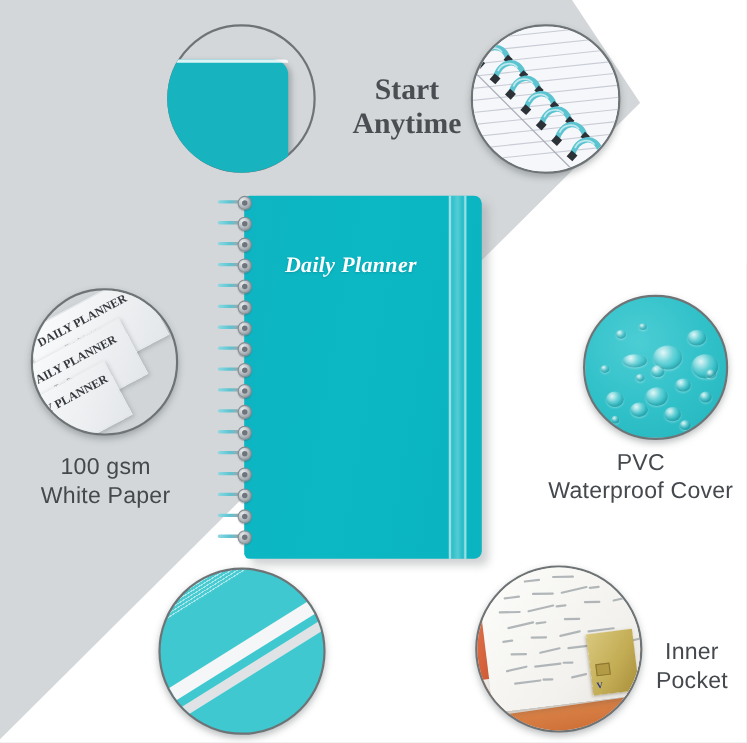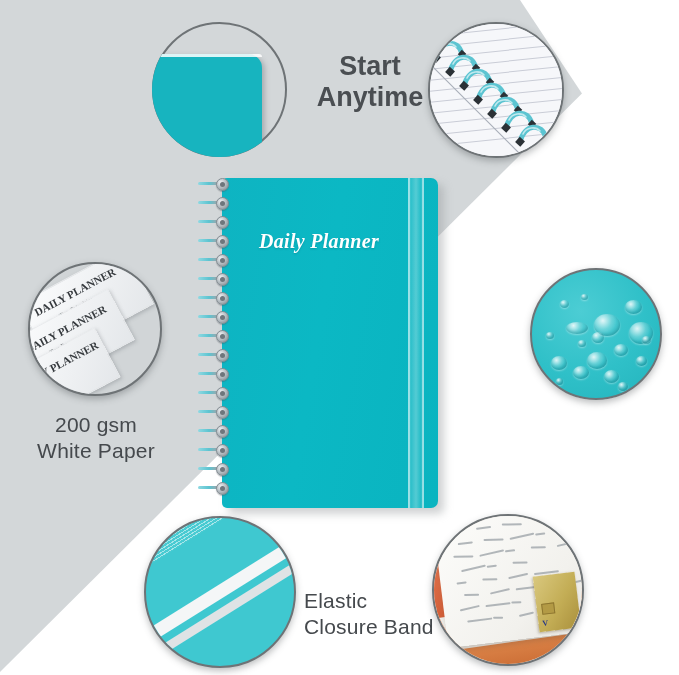--- a/index.html
+++ b/index.html
@@ -335,21 +335,21 @@
       <div class="ring-wire" style="top: 310px;"></div>
       <div class="ring-eye" style="top: 306px;"></div>
     </div>
 
   <div class="circle" id="round-corner-circle"></div>
   <div id="round-corner-clip">
     <div class="corner-swatch"></div>
     <div class="corner-swatch-hl"></div>
   </div>
 
-  <div class="headline" style="left:300px; top:51px; width:140px;">Start
+  <div class="headline" style="left:300px; top:66px; width:140px;font-family:Liberation Serif, serif;">Start
 Anytime</div>
 
   <div class="circle shadowed" id="twinwire-circle">
     <div class="tw-paper"></div>
     <div id="tw-lines">
         <div class="tw-line" style="top: 5px; transform: rotate(-6deg);"></div>
         <div class="tw-line" style="top: 16px; transform: rotate(-6deg);"></div>
         <div class="tw-line" style="top: 27px; transform: rotate(-6deg);"></div>
         <div class="tw-line" style="top: 38px; transform: rotate(-6deg);"></div>
         <div class="tw-line" style="top: 49px; transform: rotate(-6deg);"></div>
@@ -409,21 +409,21 @@
     </div>
     <div class="sheet" style="left:-16px; top:48px; width:112px; height:56px; transform:rotate(-28deg);">
       <div class="sheet-text" style="left:12px; top:9px; font-size:11px;">DAILY PLANNER</div>
       <div class="sheet-sub" style="left:32px; top:25px; font-size:7px;">Top Pr</div>
     </div>
     <div class="sheet" style="left:-26px; top:86px; width:108px; height:54px; transform:rotate(-28deg);">
       <div class="sheet-text" style="left:14px; top:9px; font-size:11px;">DAILY PLANNER</div>
       <div class="sheet-sub" style="left:34px; top:25px; font-size:7px;">ist</div>
     </div>
   </div>
-  <div class="label center" style="left:20px; top:412px; width:152px;">200 gsm
+  <div class="label center" style="left:20px; top:412px; width:152px;">100 gsm
 White Paper</div>
 
   <div class="circle shadowed" id="pvc-circle">
     <div id="droplets">
         <div class="droplet" style="left: 62px; top: 44px; width: 26px; height: 22px;"></div>
         <div class="droplet" style="left: 93px; top: 30px; width: 17px; height: 14px;"></div>
         <div class="droplet" style="left: 34px; top: 52px; width: 22px; height: 12px;"></div>
         <div class="droplet" style="left: 19px; top: 86px; width: 16px; height: 14px;"></div>
         <div class="droplet" style="left: 55px; top: 82px; width: 20px; height: 17px;"></div>
         <div class="droplet" style="left: 82px; top: 74px; width: 14px; height: 12px;"></div>
@@ -434,28 +434,28 @@
         <div class="droplet" style="left: 28px; top: 30px; width: 9px; height: 8px;"></div>
         <div class="droplet" style="left: 49px; top: 24px; width: 7px; height: 6px;"></div>
         <div class="droplet" style="left: 14px; top: 62px; width: 8px; height: 7px;"></div>
         <div class="droplet" style="left: 86px; top: 112px; width: 10px; height: 9px;"></div>
         <div class="droplet" style="left: 60px; top: 62px; width: 12px; height: 11px;"></div>
         <div class="droplet" style="left: 110px; top: 66px; width: 9px; height: 8px;"></div>
         <div class="droplet" style="left: 46px; top: 70px; width: 8px; height: 7px;"></div>
         <div class="droplet" style="left: 24px; top: 108px; width: 7px; height: 7px;"></div>
       </div>
   </div>
+  <div class="label center" style="left:486px; top:408px; width:193px;">PVC
+Waterproof Cover</div>
 
   <div class="circle shadowed" id="elastic-circle">
     <div class="eb-band"></div>
     <div class="eb-white"></div>
     <div class="eb-white2"></div>
   </div>
-  <div class="label left" style="left:304px; top:588px; width:180px;">Elastic
-Closure Band</div>
 
   <div class="circle shadowed" id="pocket-circle">
     <div class="pk-surface"></div>
     <div class="pk-red"></div>
     <div class="pk-page2"></div>
     <div class="pk-page">
       <div id="scribbles">
           <div class="pk-scribble" style="top: 14px; left: 16px; width: 10px; transform: rotate(-6deg);"></div>
           <div class="pk-scribble" style="top: 14px; left: 42px; width: 15px; transform: rotate(0deg);"></div>
           <div class="pk-scribble" style="top: 14px; left: 68px; width: 20px; transform: rotate(6deg);"></div>
@@ -487,14 +487,16 @@
           <div class="pk-scribble" style="top: 105px; left: 48px; width: 10px; transform: rotate(6deg);"></div>
           <div class="pk-scribble" style="top: 105px; left: 74px; width: 15px; transform: rotate(-6deg);"></div>
           <div class="pk-scribble" style="top: 105px; left: 100px; width: 20px; transform: rotate(0deg);"></div>
         </div>
     </div>
     <div class="pk-card">
       <div class="pk-card-chip"></div>
       <div class="pk-card-logo">V</div>
     </div>
   </div>
+  <div class="label center" style="left:582px; top:580px; width:94px;">Inner
+Pocket</div>
 
 </div>
 
 </body></html>

